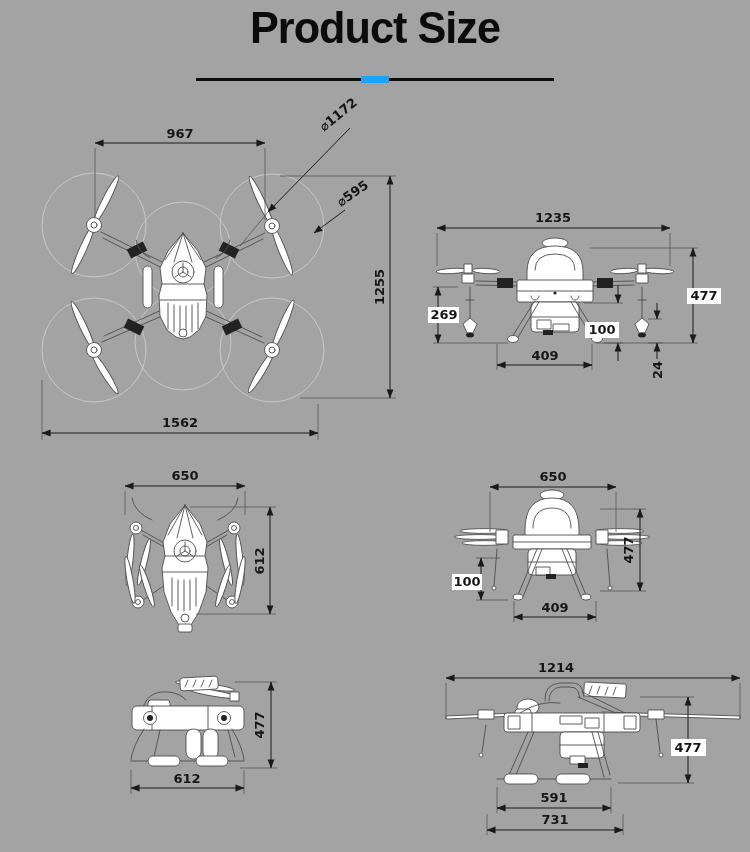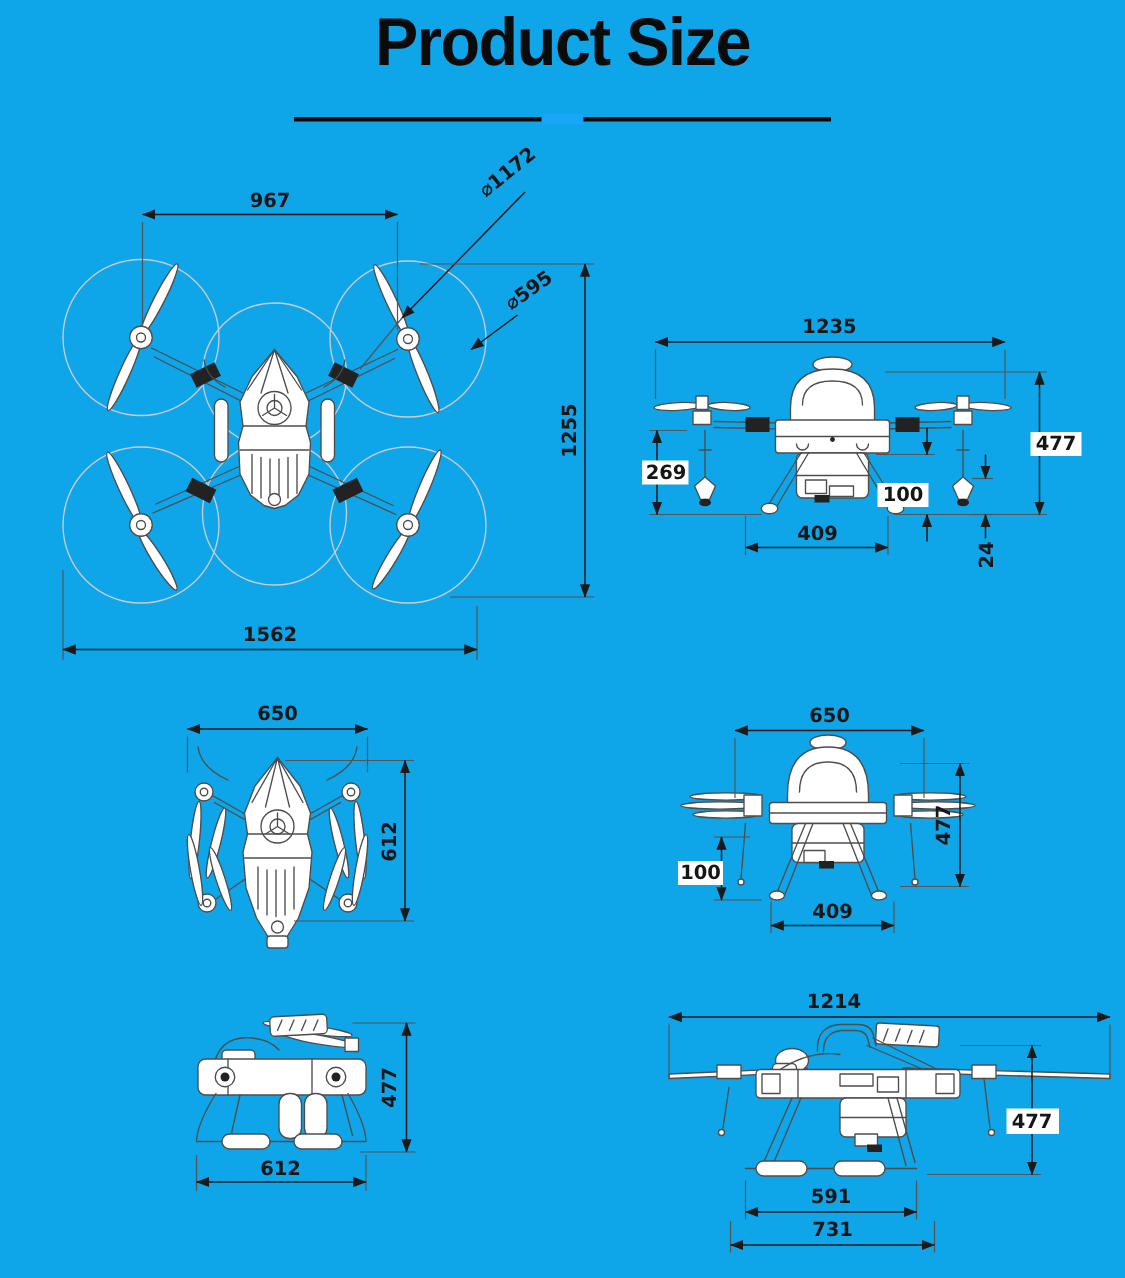--- a/index.html
+++ b/index.html
@@ -1,16 +1,16 @@
 <!DOCTYPE html>
 <html><head>
 <meta charset="utf-8">
 <style>
   html,body{margin:0;padding:0;background:#ffffff;}
-  .page{position:relative;width:750px;height:852px;background:#0ea5e9;overflow:hidden;
+  .page{position:relative;width:750px;height:852px;background:#a3a3a3;overflow:hidden;
         font-family:"Liberation Sans",sans-serif;}
   .title{position:absolute;left:0;top:2px;width:100%;margin:0;text-align:center;
          font-family:"Liberation Sans",sans-serif;font-weight:bold;font-size:45px;
          letter-spacing:-1px;color:#0b0b0b;transform:scaleX(.96);}
   .divider-line{position:absolute;left:196px;top:78px;width:358px;height:3px;background:#0c0c0c;}
   .divider-accent{position:absolute;left:361px;top:76px;width:28px;height:7px;}
   svg{position:absolute;overflow:visible;}
   .art{stroke:#4d4d4d;stroke-width:.9;fill:none;stroke-linecap:round;stroke-linejoin:round;}
   .fw{stroke:#4d4d4d;stroke-width:.9;fill:#ffffff;stroke-linejoin:round;}
   .dk{fill:#222;stroke:none;}

